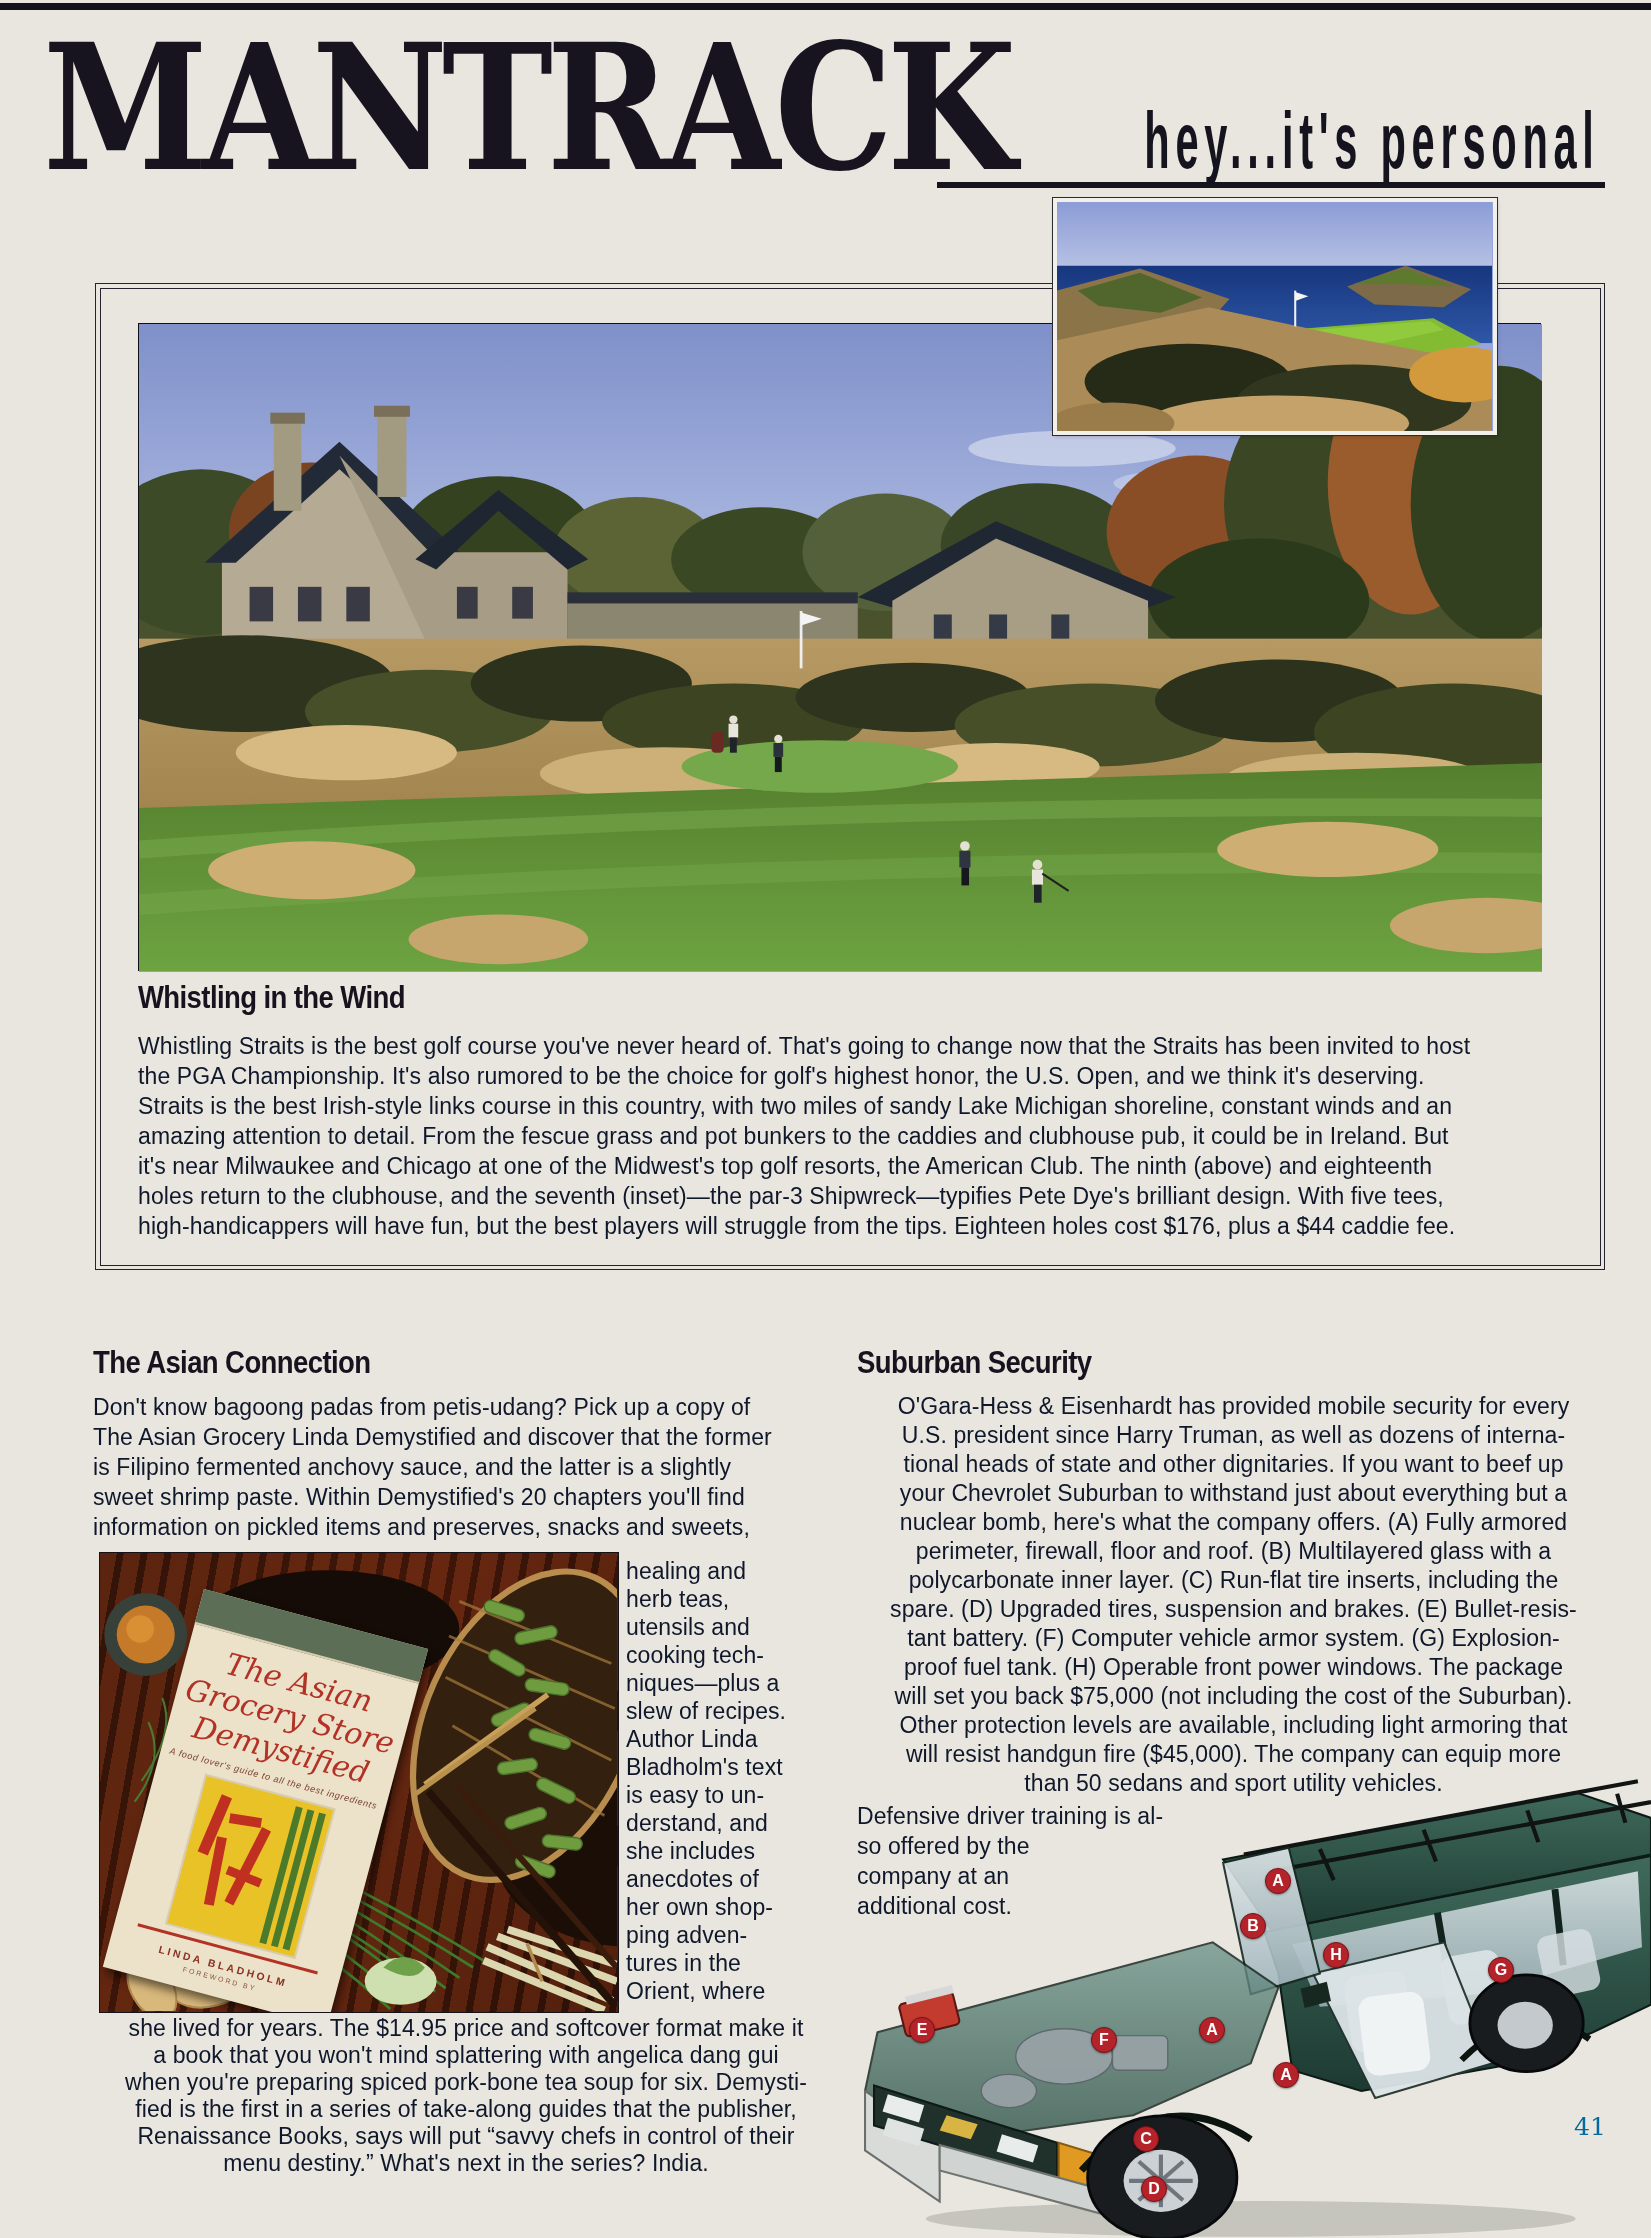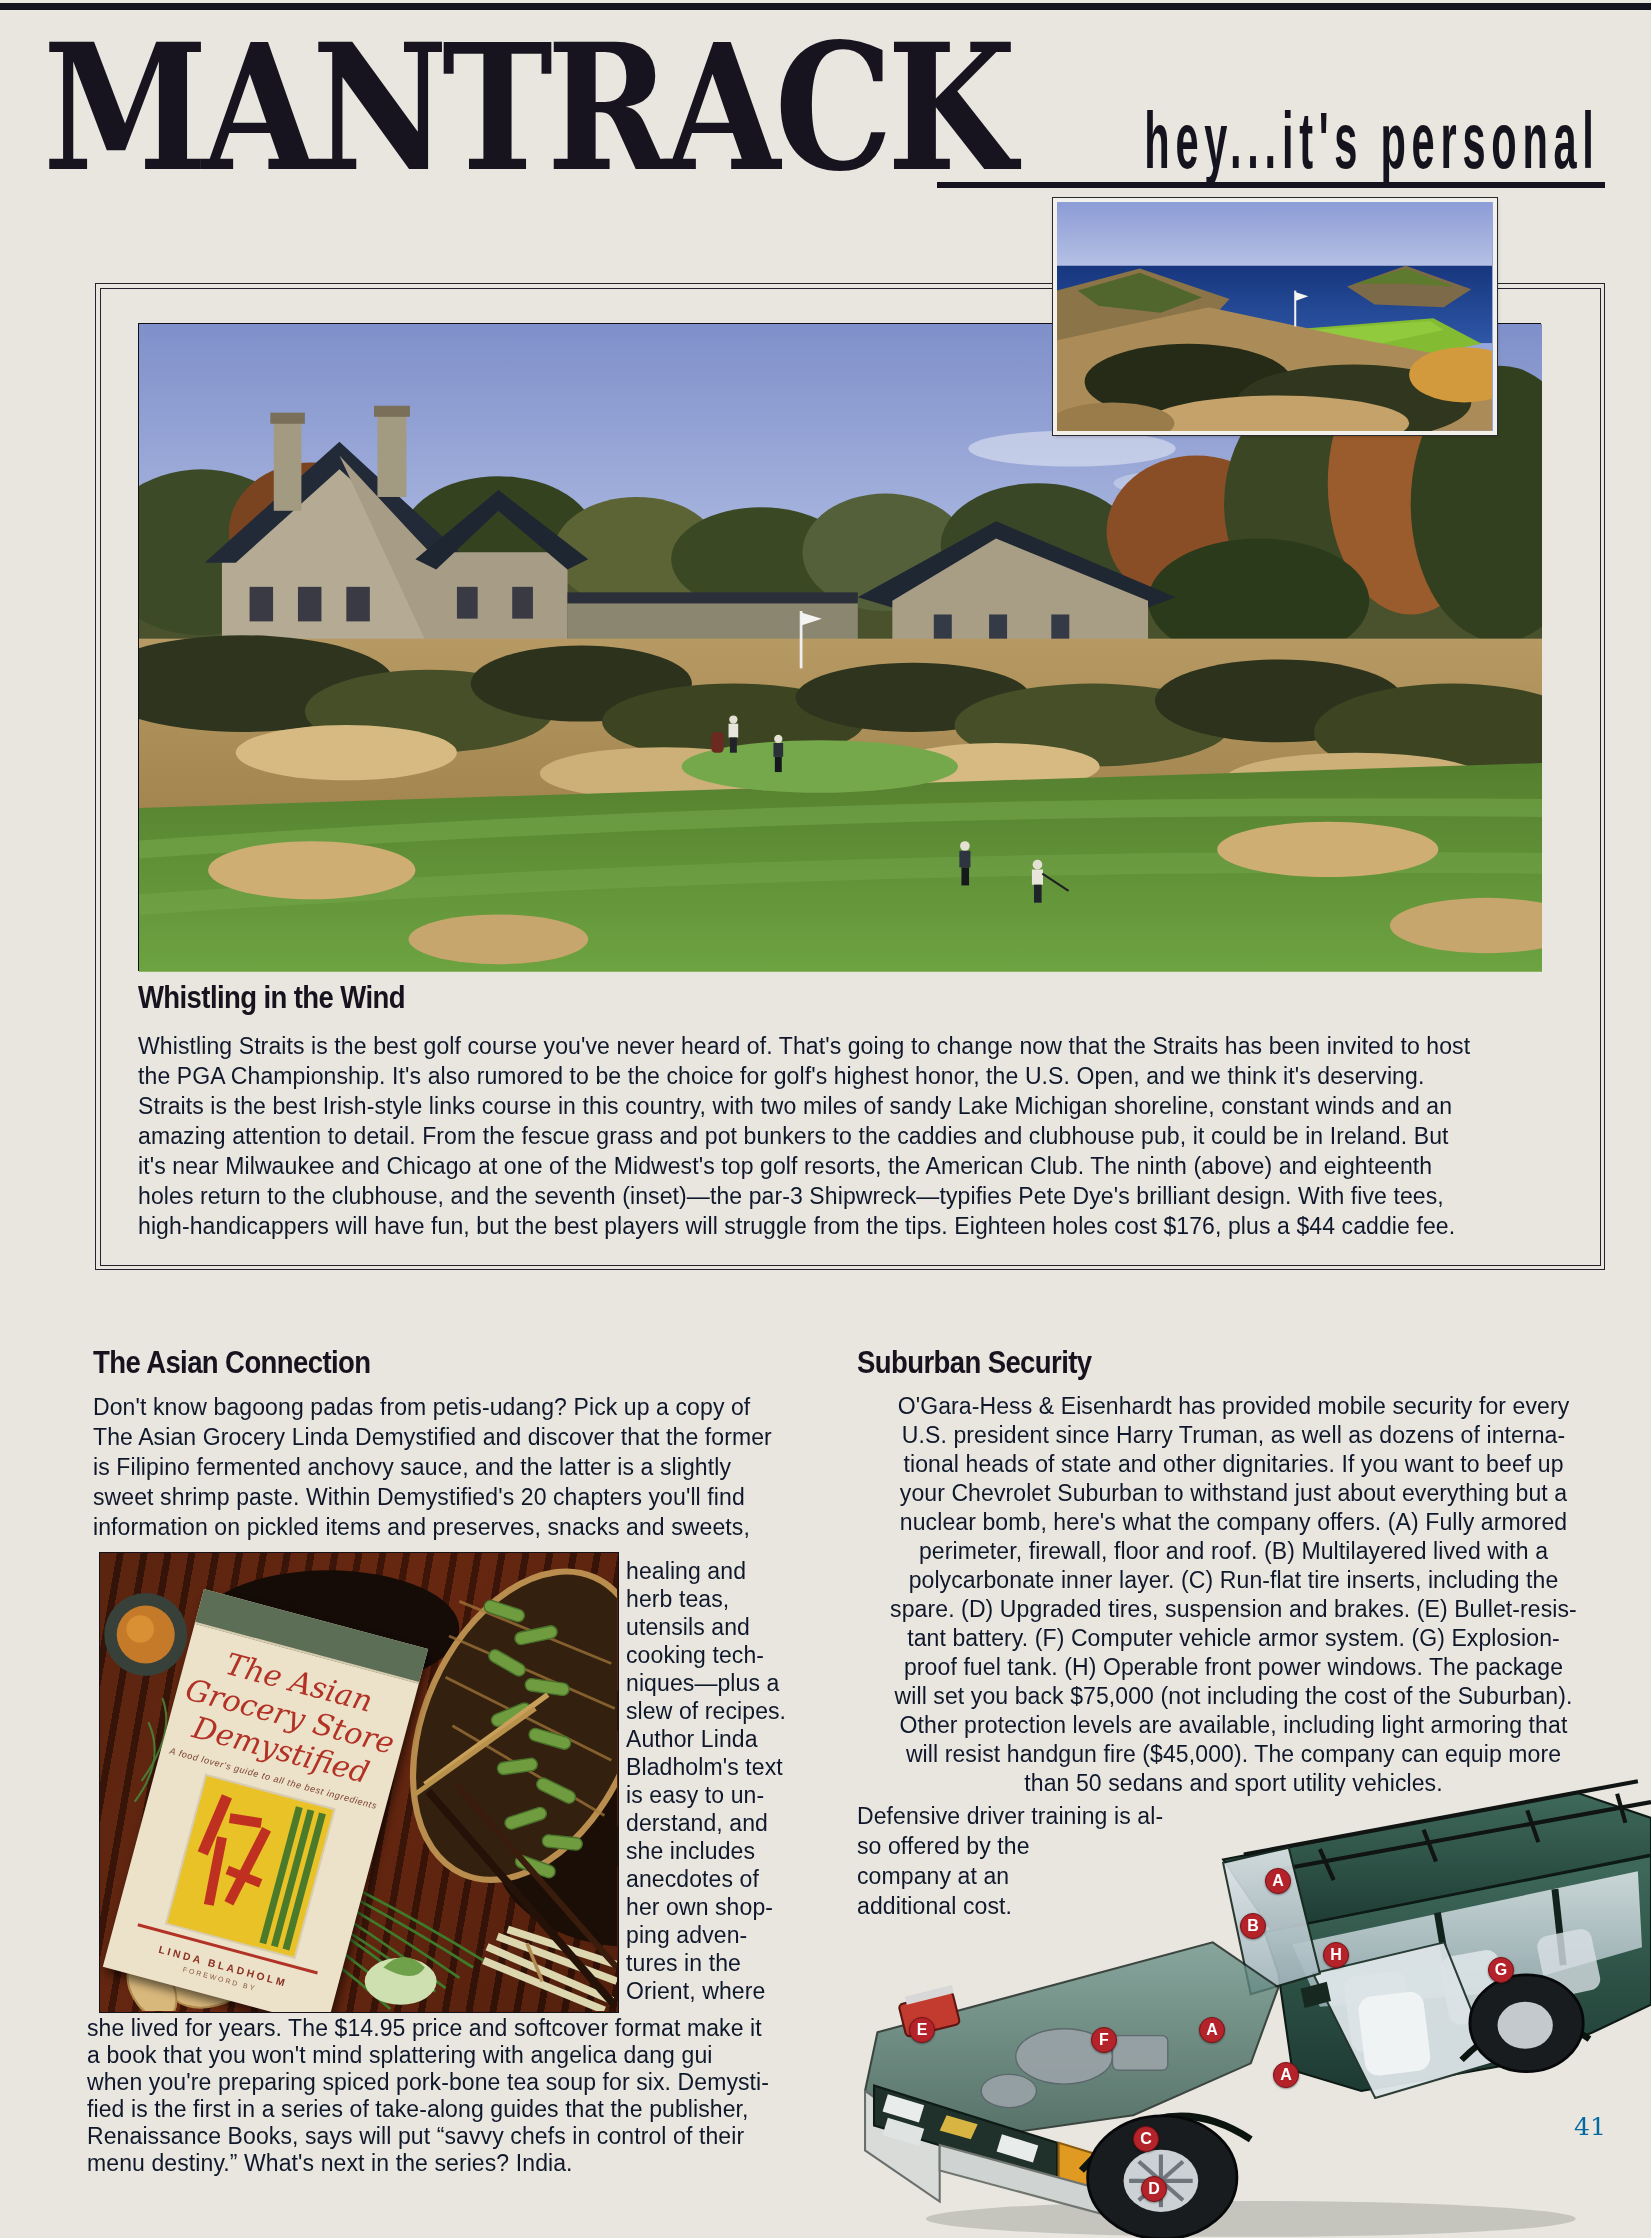--- a/index.html
+++ b/index.html
@@ -23,21 +23,21 @@
   .sec-head { font-weight:800; font-size:32px; line-height:1; color:#16131f; letter-spacing:-0.7px; transform:scaleX(.86); transform-origin:left; white-space:nowrap; }
   .bodytxt { font-size:23px; color:#0f172a; letter-spacing:0.1px; }
   .bodytxt div { white-space:nowrap; }
 
   .feature-text { left:138px; top:1031px; width:1410px; line-height:30px; z-index:4; }
   .whistling-head { left:138px; top:981px; z-index:4; }
 
   .asian-head { left:93px; top:1346px; }
   .asian-intro { left:93px; top:1392px; width:740px; line-height:30px; }
   .asian-wrap { left:626px; top:1557px; width:207px; line-height:28px; }
-  .asian-outro { left:87px; top:2015px; width:746px; line-height:27px; }
+  .asian-outro { left:93px; top:2015px; width:746px; line-height:27px;text-align:center; }
 
   .suburban-head { left:857px; top:1346px; }
   .suburban-body { left:857px; top:1392px; width:753px; line-height:29px;text-align:center; }
   .suburban-tail { left:857px; top:1801px; width:484px; line-height:30px; }
 
   
   .photo-book { left:99px; top:1552px; width:520px; height:461px; border:1.4px solid #141218; overflow:hidden;
     background:
       repeating-linear-gradient(100deg, rgba(148,58,24,.45) 0 16.6px, rgba(58,20,8,.55) 16.6px 23.5px),
       linear-gradient(115deg,#2a1208,#43180a 45%,#1c0b04);
@@ -339,21 +339,21 @@
     <div>menu destiny.” What's next in the series? India.</div>
   </div>
 
 <div class="abs sec-head suburban-head">Suburban Security</div>
 <div class="abs bodytxt suburban-body">
     <div>O'Gara-Hess &amp; Eisenhardt has provided mobile security for every</div>
     <div>U.S. president since Harry Truman, as well as dozens of interna-</div>
     <div>tional heads of state and other dignitaries. If you want to beef up</div>
     <div>your Chevrolet Suburban to withstand just about everything but a</div>
     <div>nuclear bomb, here's what the company offers. (A) Fully armored</div>
-    <div>perimeter, firewall, floor and roof. (B) Multilayered lived with a</div>
+    <div>perimeter, firewall, floor and roof. (B) Multilayered glass with a</div>
     <div>polycarbonate inner layer. (C) Run-flat tire inserts, including the</div>
     <div>spare. (D) Upgraded tires, suspension and brakes. (E) Bullet-resis-</div>
     <div>tant battery. (F) Computer vehicle armor system. (G) Explosion-</div>
     <div>proof fuel tank. (H) Operable front power windows. The package</div>
     <div>will set you back $75,000 (not including the cost of the Suburban).</div>
     <div>Other protection levels are available, including light armoring that</div>
     <div>will resist handgun fire ($45,000). The company can equip more</div>
     <div>than 50 sedans and sport utility vehicles.</div>
   </div>
 <div class="abs bodytxt suburban-tail">

